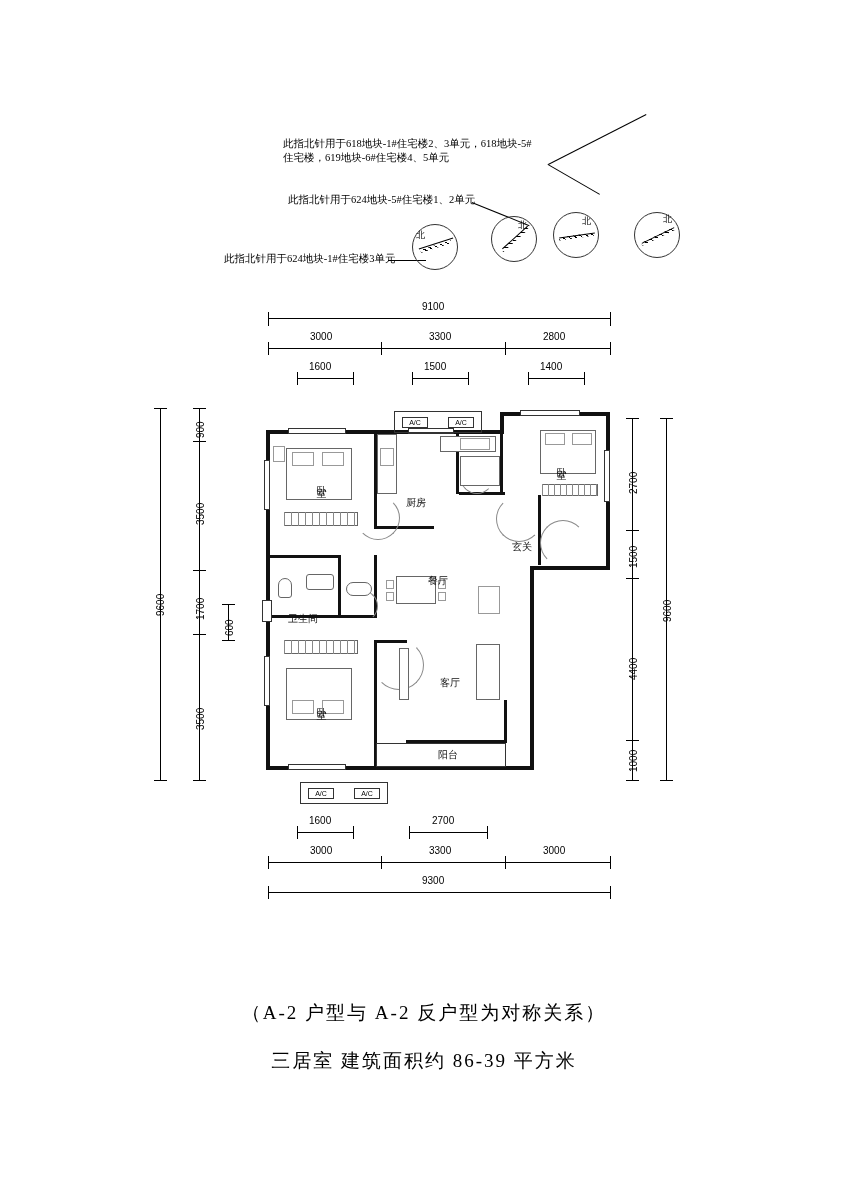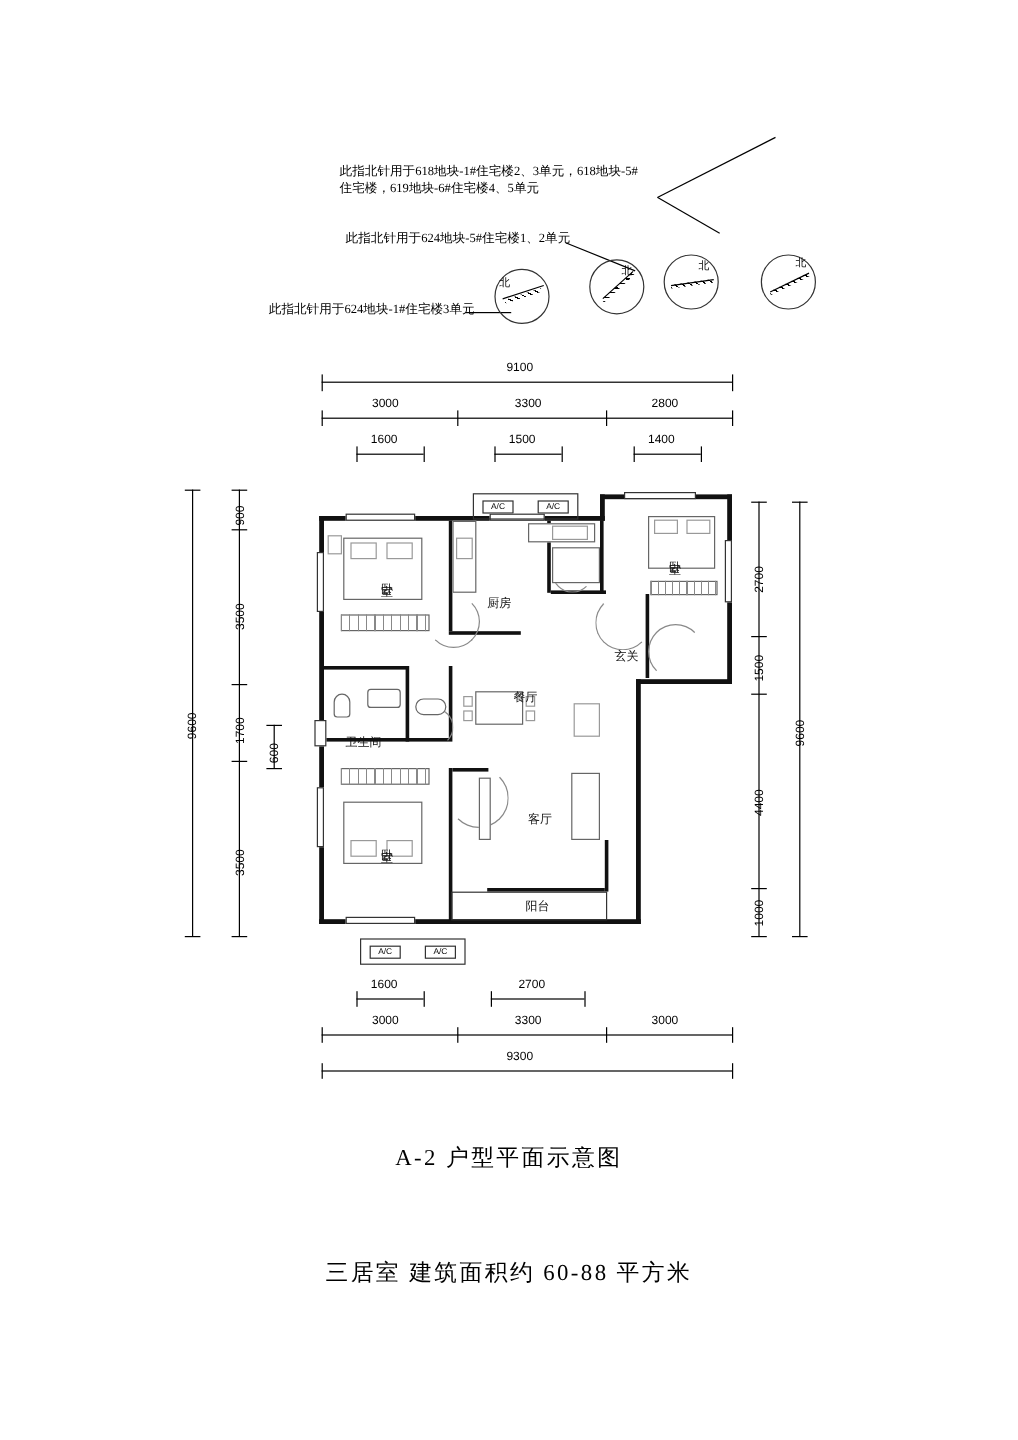--- a/index.html
+++ b/index.html
@@ -253,16 +253,16 @@
 
     <div class="ac" style="left:242px;top:17px;width:26px;height:11px;">A/C</div>
     <div class="ac" style="left:288px;top:17px;width:26px;height:11px;">A/C</div>
     <div class="ac" style="left:148px;top:388px;width:26px;height:11px;">A/C</div>
     <div class="ac" style="left:194px;top:388px;width:26px;height:11px;">A/C</div>
 
     <div class="thin" style="left:140px;top:382px;width:88px;height:22px;border-color:#333;"></div>
     <div class="thin" style="left:234px;top:11px;width:88px;height:22px;border-color:#333;"></div>
   </div>
 
-  <div class="caption" style="top:952px;">A-2 户型平面示意图</div>
-  <div class="caption" style="top:1048px;">三居室  建筑面积约 60-88 平方米</div>
+  <div class="caption" style="top:1000px;">（A-2 户型与 A-2 反户型为对称关系）</div>
+  <div class="caption" style="top:1048px;">三居室  建筑面积约 86-39 平方米</div>
 
 </div>
 
 </body></html>

